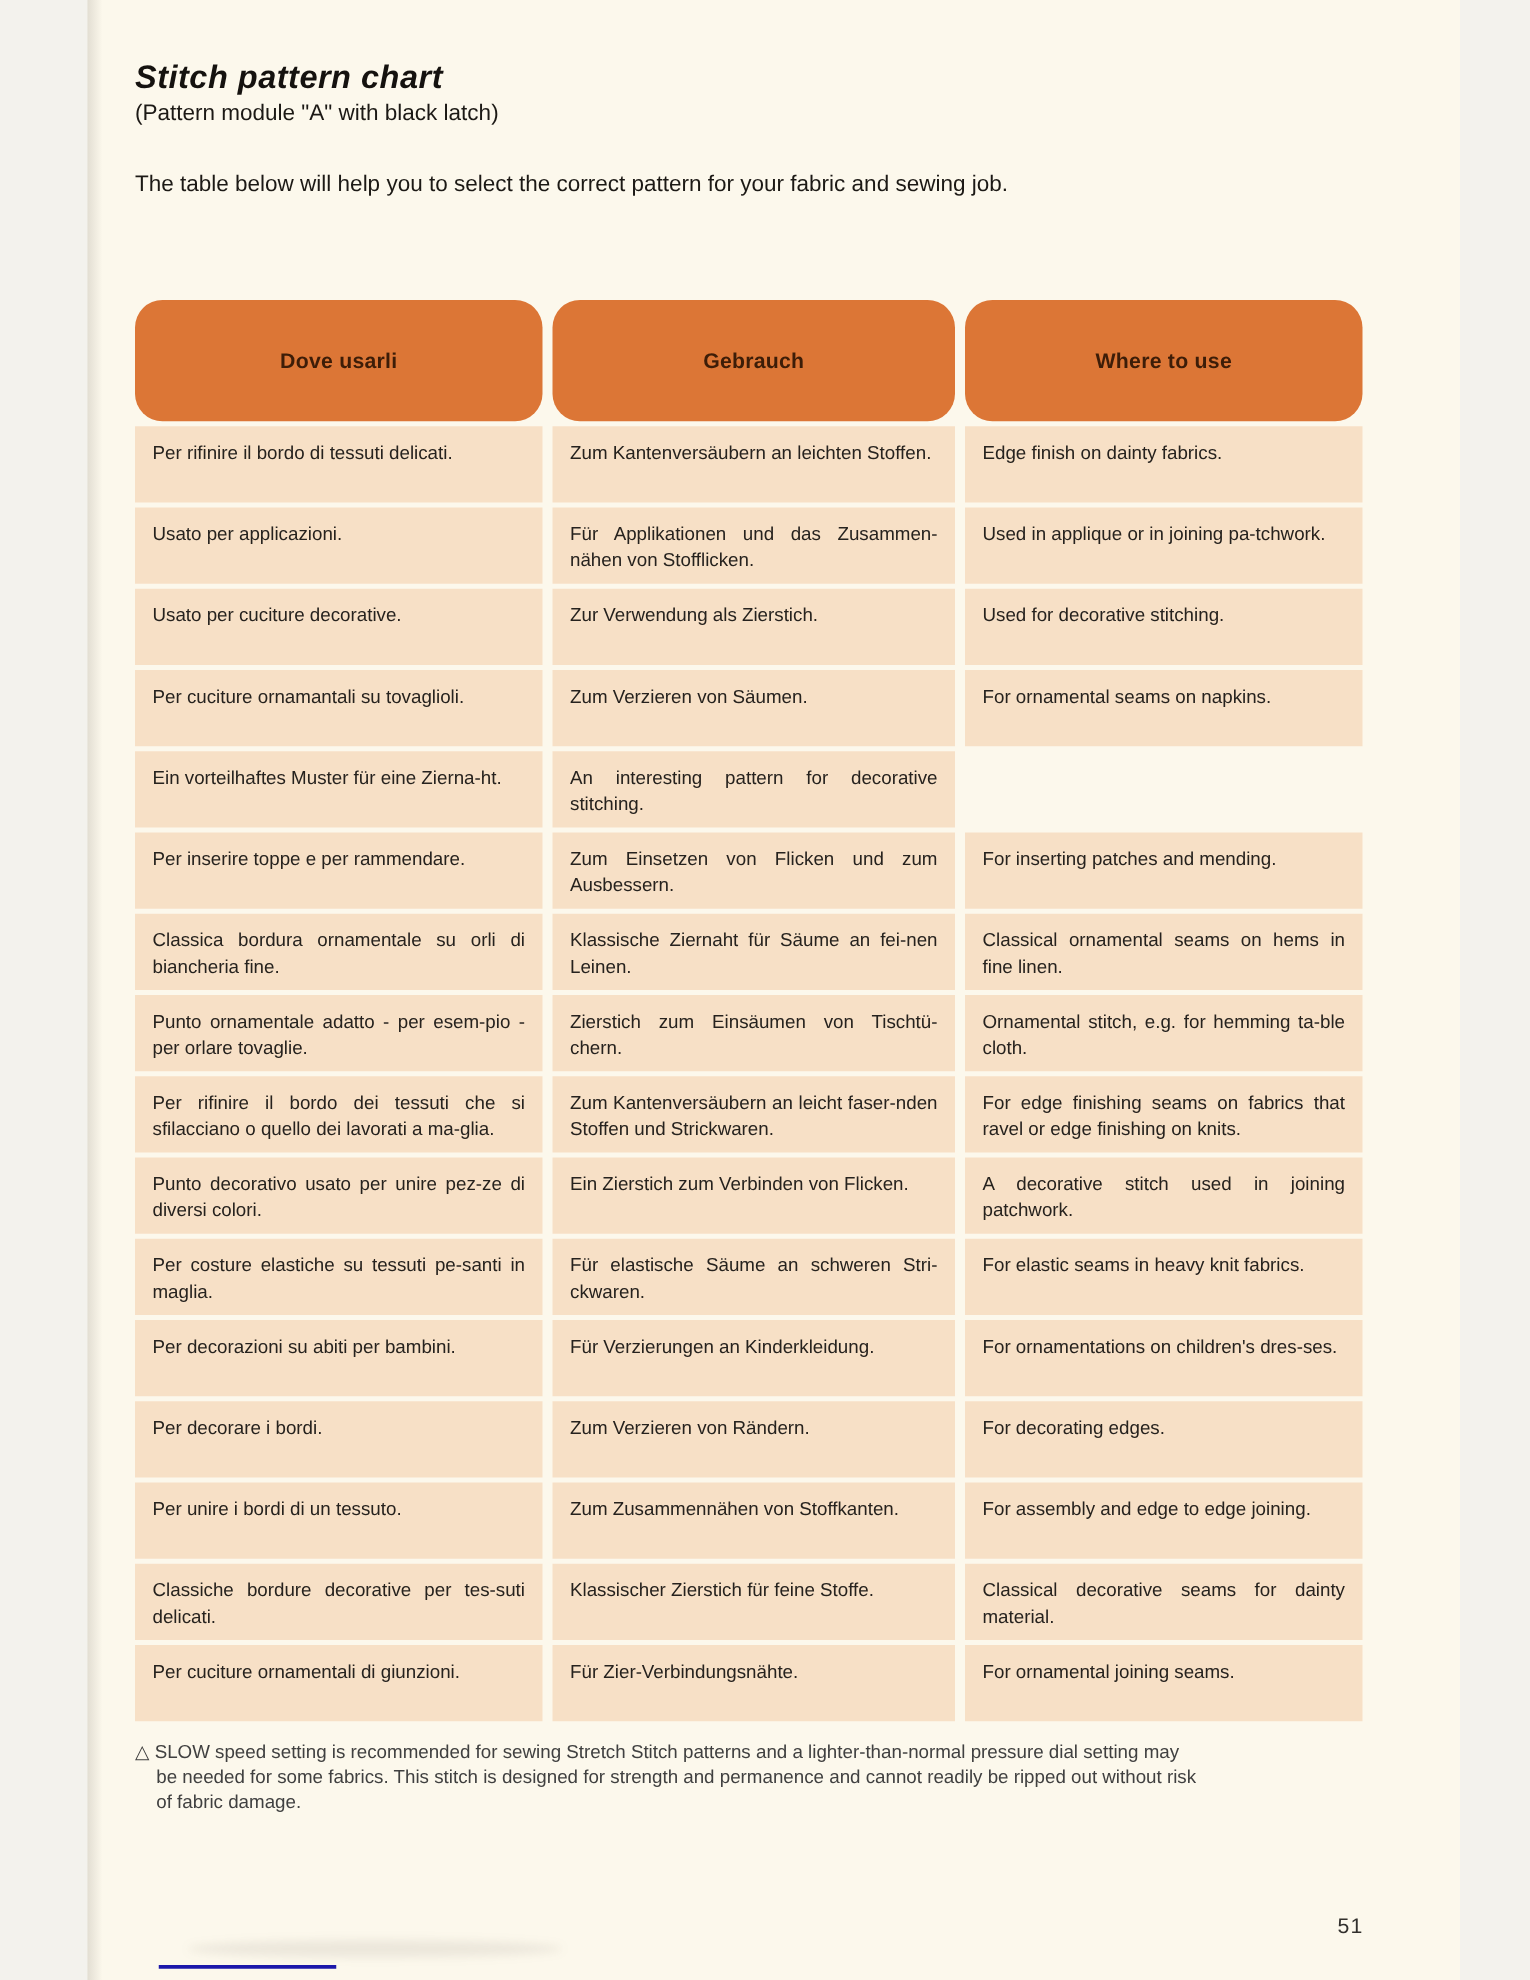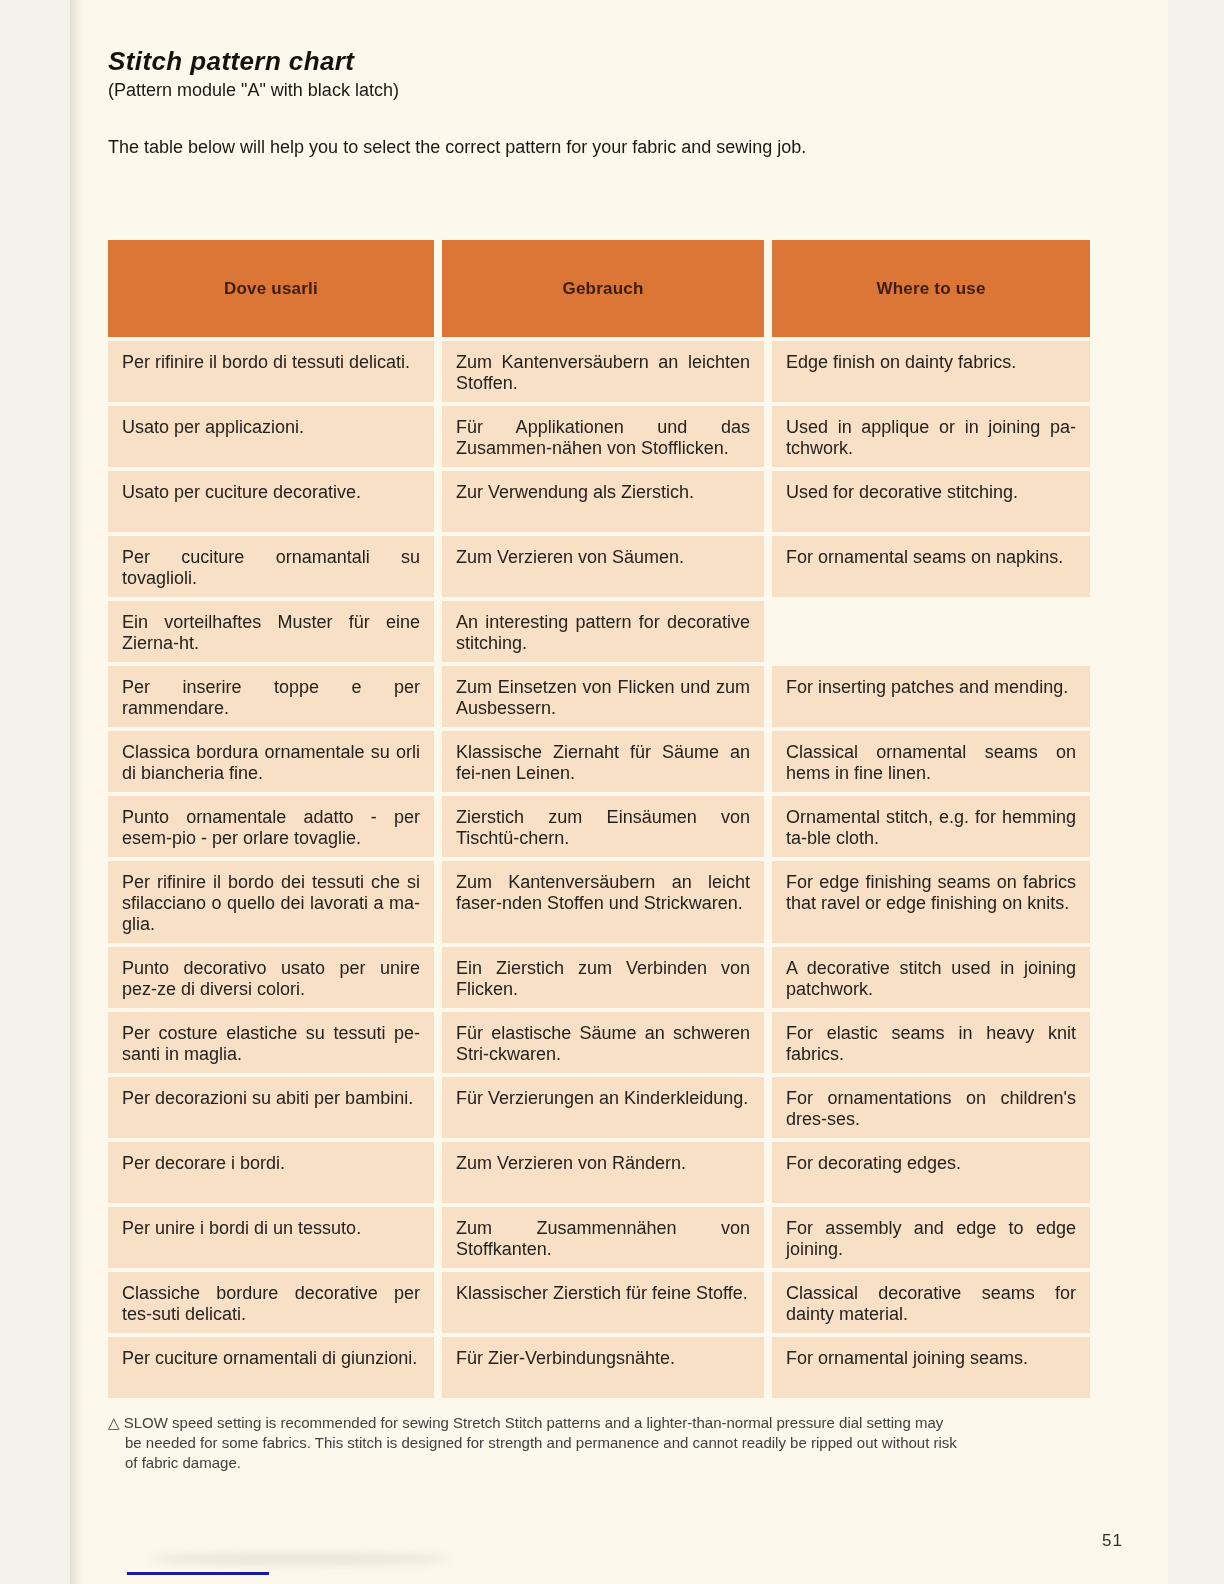--- a/index.html
+++ b/index.html
@@ -62,44 +62,45 @@
   .row.head .th {
     background: var(--header-bg, #dc7636);
     height: 97px;
     display: flex;
     align-items: center;
     justify-content: center;
     font-weight: bold;
     font-size: 17px;
     color: var(--header-text, #3d1d08);
     letter-spacing: 0.2px;
+    border-radius: 22px;
   }
   .td {
     background: var(--row-bg, #f7e0c6);
     box-sizing: border-box;
     min-height: 61px;
     padding: 11px 14px 8px 14px;
-    font-size: 18px;
+    font-size: 15px;
     line-height: 21px;
     text-align: justify;
     color: #26221e;
   }
   .footnote {
     margin: 15px 0 0 0;
     width: 1000px;
     font-size: 15px;
     line-height: 20px;
     color: #404040;
     white-space: pre-line;
     padding-left: 17px;
     text-indent: -17px;
   }
   .pageno {
     position: absolute;
-    left: 1102px; top: 1531px;
+    left: 1070px; top: 1531px;
     font-size: 17px;
     color: #32302d;
     letter-spacing: 1px;
   }
   .smudge {
     position: absolute;
     left: 150px; top: 1552px;
     width: 300px; height: 14px;
     background: rgba(100,90,75,0.10);
     border-radius: 50%;

